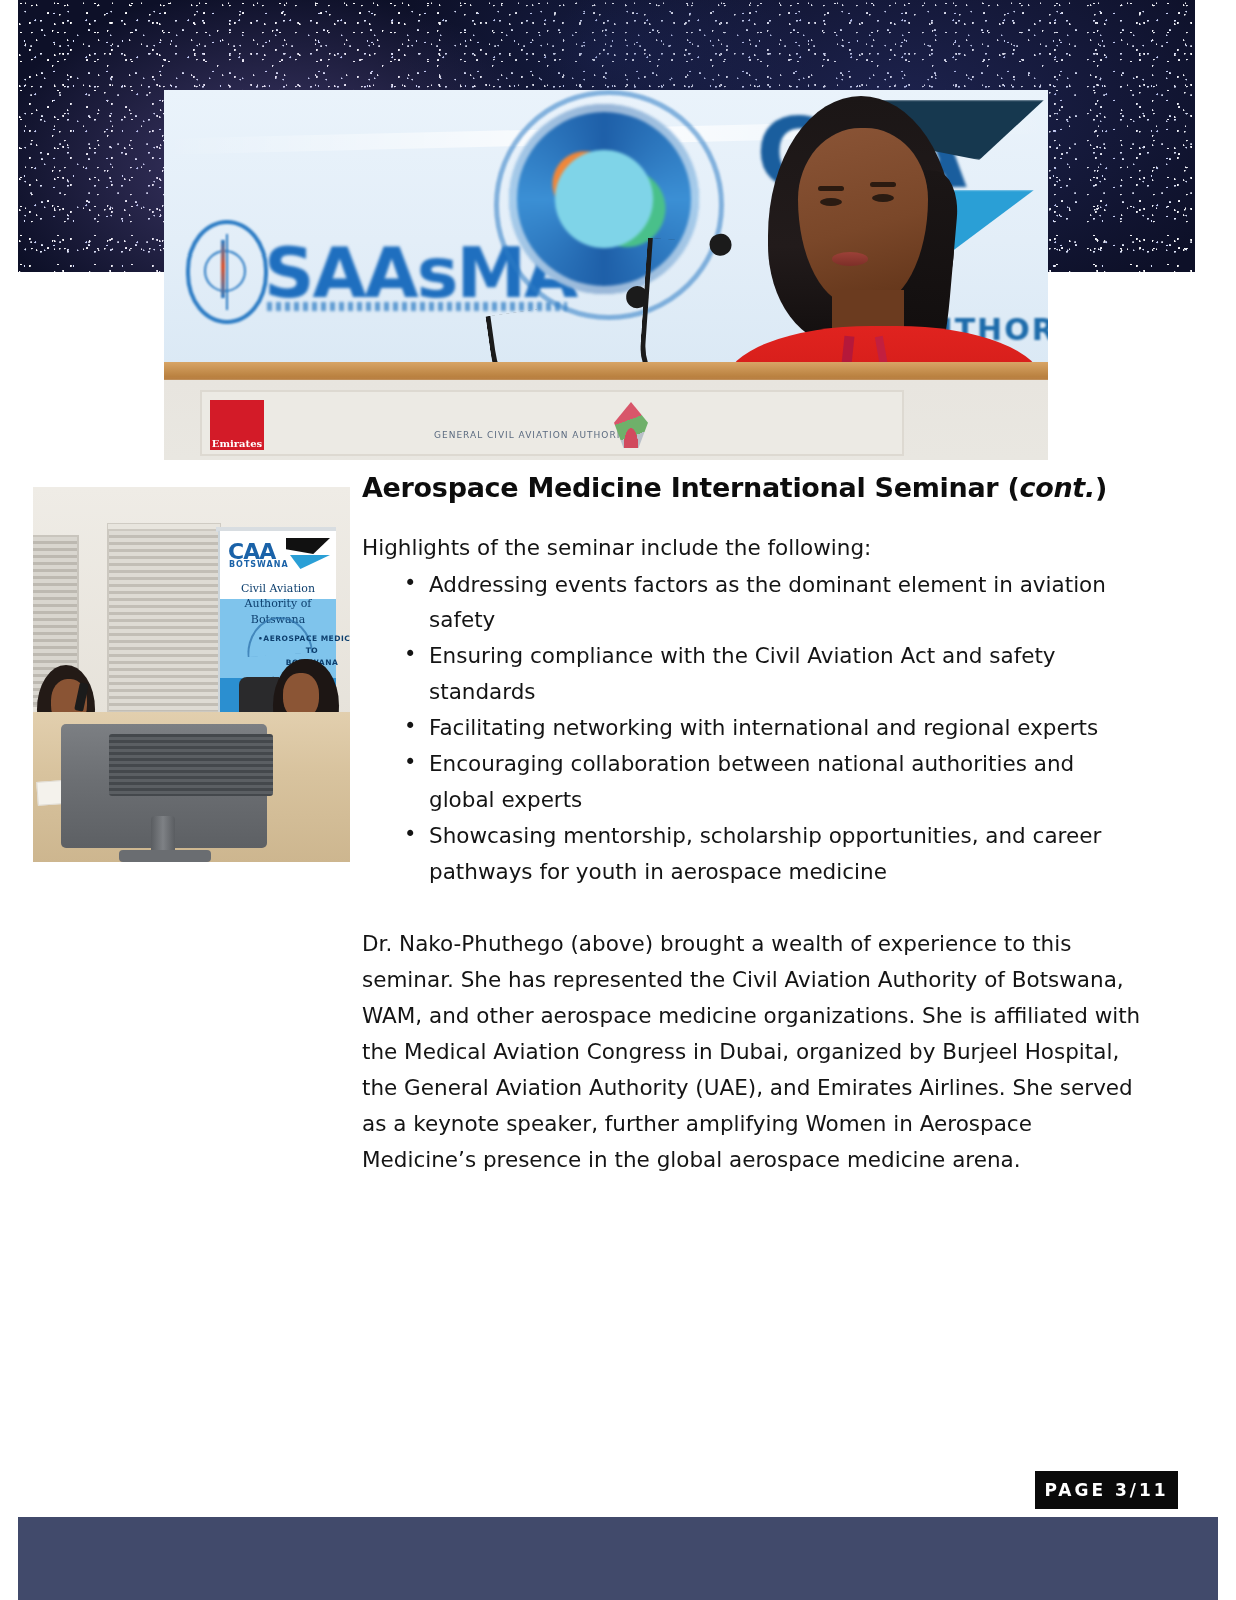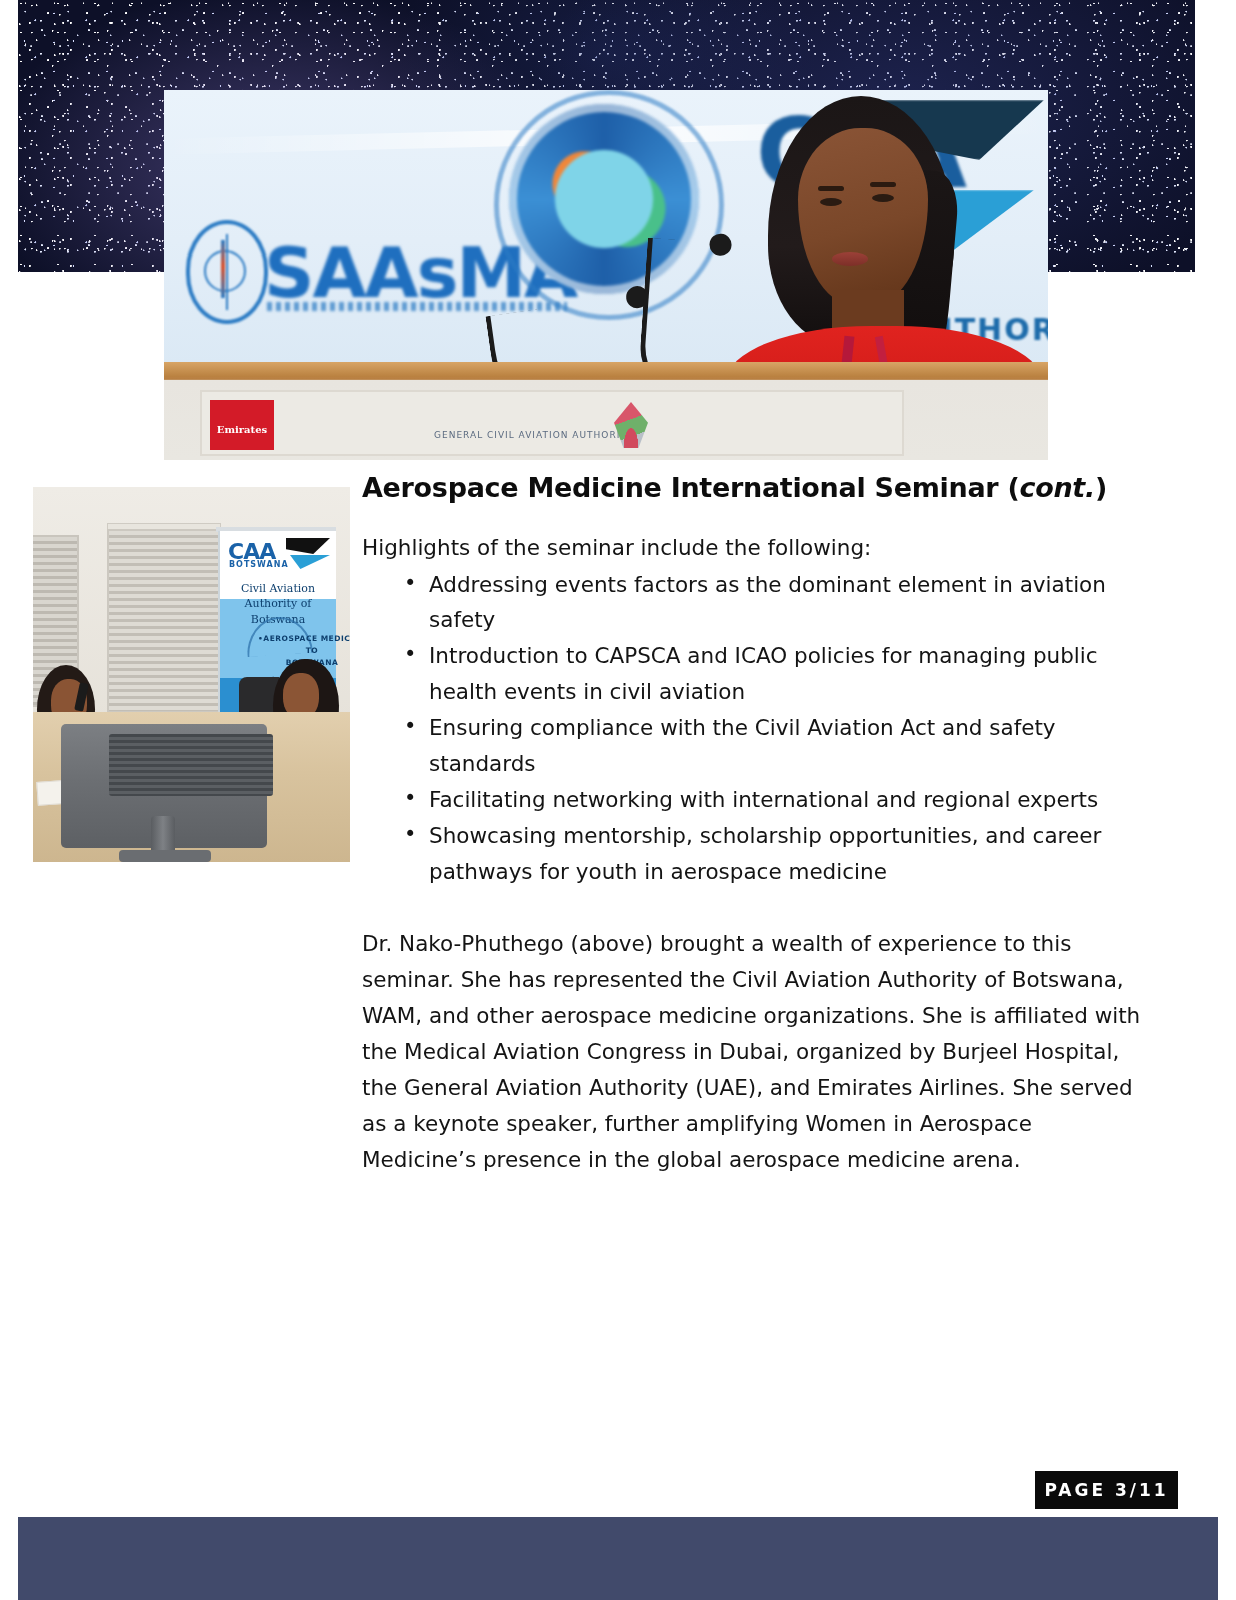--- a/index.html
+++ b/index.html
@@ -153,23 +153,23 @@
   }
   .hp-podium-top {
     position: absolute; left: 0; bottom: 22.5%; width: 100%; height: 4%;
     background: linear-gradient(180deg,#d8a566,#b9803f);
   }
   .hp-podium-panel {
     position: absolute; left: 36px; bottom: 4px; width: 700px; height: 62px;
     background: #eceae4; border: 2px solid #ddd9d1;
   }
   .hp-emirates {
-    position: absolute; left: 46px; bottom: 10px; width: 64px; height: 50px;
+    position: absolute; left: 46px; bottom: 10px; width: 54px; height: 50px;
     background: #d31b28; color: #fff; font-size: 10px; font-weight: bold;
-    display: flex; align-items: flex-end; justify-content: center; padding-bottom: 15px;
+    display: flex; align-items: flex-end; justify-content: center; padding-bottom: 1px;
     box-sizing: border-box; font-family: "DejaVu Serif", serif;
   }
   .hp-gcaa {
     position: absolute; left: 270px; bottom: 18px; font-size: 9px;
     color: #5b6b80; letter-spacing: 1px; filter: blur(.4px);
     text-align: center; line-height: 1.5;
   }
   .hp-gcaa-logo {
     position: absolute; left: 450px; bottom: 12px; width: 34px; height: 46px;
     background:
@@ -539,23 +539,23 @@
   <div class="op-monitor-base"></div>
 </div>
 
 <div class="content">
   <h1 class="section-title"><span>Aerospace Medicine International Seminar (</span><span class="cont">cont.</span><span>)</span></h1>
 
   <p class="lead">Highlights of the seminar include the following:</p>
 
   <ul class="bullets">
     <li>Addressing events factors as the dominant element in aviation safety</li>
-    <li>Introduction to CAPSCA and ICAO policies for managing public health events in civil aviation</li>
     <li>Ensuring compliance with the Civil Aviation Act and safety standards</li>
     <li>Facilitating networking with international and regional experts</li>
+    <li>Encouraging collaboration between national authorities and global experts</li>
     <li>Showcasing mentorship, scholarship opportunities, and career pathways for youth in aerospace medicine</li>
   </ul>
 
   <p class="closing">Dr. Nako-Phuthego (above) brought a wealth of experience to this seminar. She has represented the Civil Aviation Authority of Botswana, WAM, and other aerospace medicine organizations. She is affiliated with the Medical Aviation Congress in Dubai, organized by Burjeel Hospital, the General Aviation Authority (UAE), and Emirates Airlines. She served as a keynote speaker, further amplifying Women in Aerospace Medicine’s presence in the global aerospace medicine arena.</p>
 </div>
 
 <div class="footer-bar"></div>
 <div class="page-badge">PAGE 3/11</div>
 
 </body></html>

